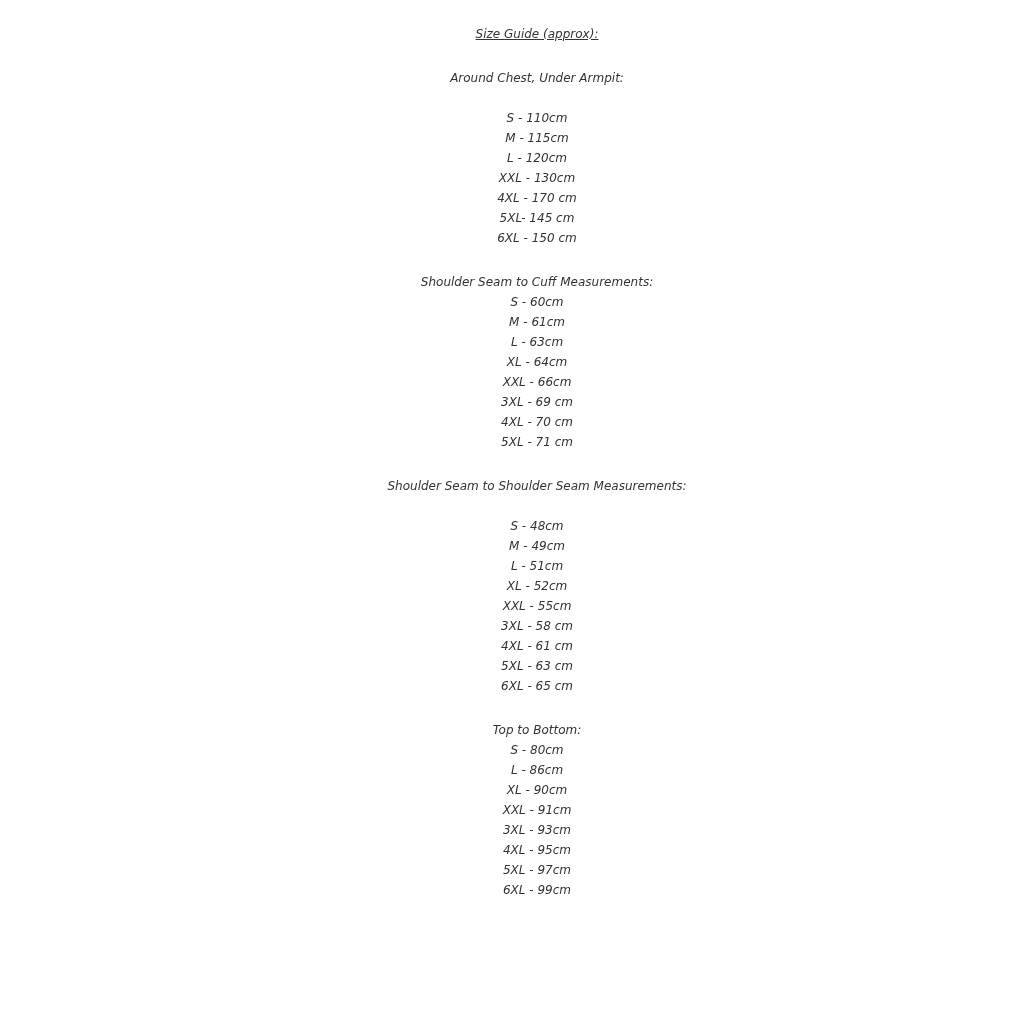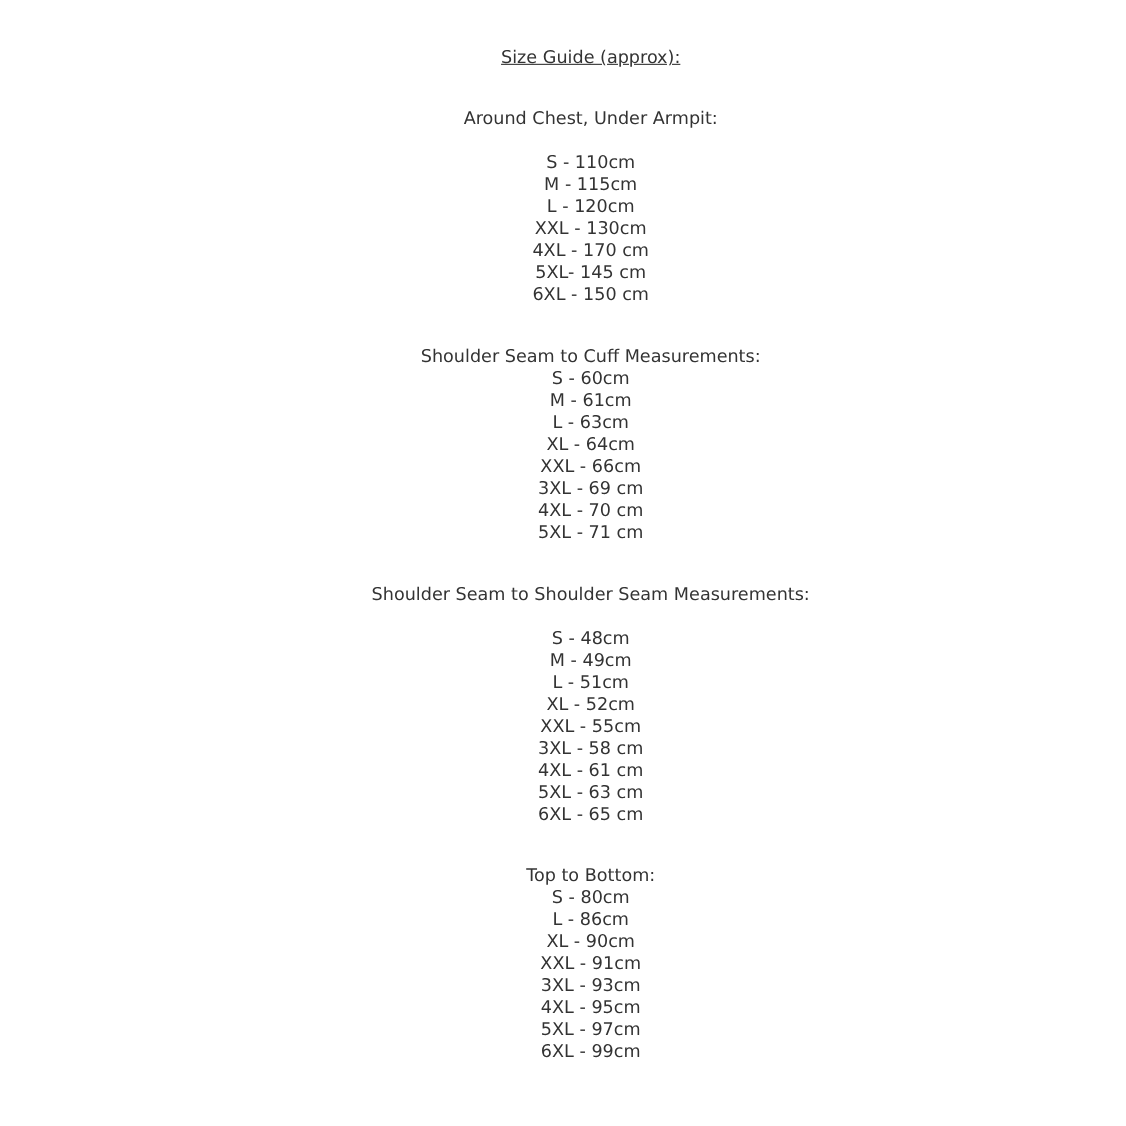--- a/index.html
+++ b/index.html
@@ -13,31 +13,32 @@
     height: 1024px;
     background: #ffffff;
     overflow: hidden;
     font-family: "DejaVu Sans", "Liberation Sans", sans-serif;
     color: #333333;
   }
   .content {
     box-sizing: border-box;
     width: 974px;
     margin-left: 50px;
-    padding-top: 42px;
+    padding-top: 24px;
     text-align: center;
-    font-size: 16px;
+    font-size: 12px;
     line-height: 20px;
+    font-style: italic;
   }
   .doc-title {
     text-decoration: underline;
     margin-bottom: 20px; 
   }
   .section {
-    margin-top: 36px; 
+    margin-top: 24px; 
   }
   .section-heading {
     
   }
   .section.gap-after-heading .size-list {
     margin-top: 20px; 
   }
   .size-row {
     height: 20px;
   }

